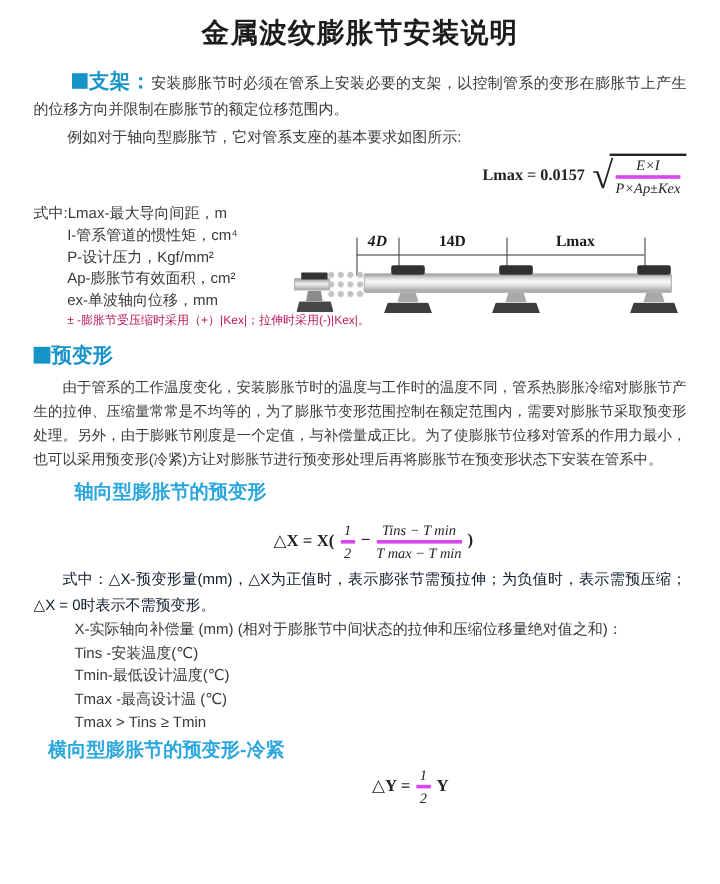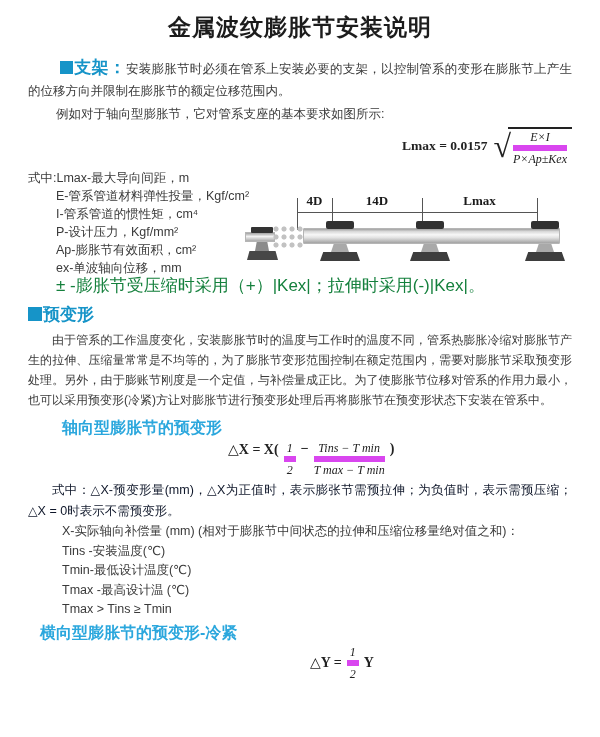--- a/index.html
+++ b/index.html
@@ -18,35 +18,35 @@
   .example-line{margin-top:2px;line-height:20px;text-indent:28px;}
   
   .formula1{margin:4px 0 0 172px;height:36px;display:flex;align-items:center;
     font-family:"Liberation Serif","DejaVu Serif",serif;font-weight:bold;font-size:13.5px;color:#222;justify-content:flex-end;}
   .sqrt{display:inline-flex;align-items:center;margin-left:6px;}
   .sqrt-sign{font-size:32px;font-weight:normal;line-height:28px;margin-right:-3px;color:#222;}
   .sqrt-body{border-top:2px solid #222;padding:1px 5px 0 5px;}
   .frac{display:inline-flex;flex-direction:column;text-align:center;
     font-family:"Liberation Serif","DejaVu Serif",serif;font-style:italic;font-weight:normal;
     font-size:12px;line-height:14px;color:#222;vertical-align:middle;}
-  .frac .num{border-bottom:6px solid #d946ef;padding:0 3px 1px 3px;}
+  .frac .num{border-bottom:3px solid #d946ef;padding:0 3px 1px 3px;}
   .frac .den{padding-top:1px;}
   
   .var-list{margin-top:5px;font-size:12.5px;color:#3a3a3a;}
   .var-list .var-line{line-height:18px;height:18px;white-space:nowrap;}
   .var-list .var-line.indent{margin-left:28px;}
-  .note-line{font-size:17px;line-height:18px;margin-left:28px;white-space:nowrap;color:#15803d;}
+  .note-line{font-size:10px;line-height:18px;margin-left:28px;white-space:nowrap;color:#be185d;}
   
   .section2-head{margin-top:9px;line-height:22px;}
   .predeform-para{margin-top:4px;font-size:12px;line-height:20px;text-align:justify;text-indent:24px;color:#3a3a3a;}
   .sub-heading{font-size:16px;font-weight:bold;color:#2ba7dd;line-height:21px;}
   .axial-heading{margin:7px 0 0 34px;}
   .lateral-heading{margin:2px 0 0 12px;}
   
-  .formula2{margin:3px 0 0 200px;height:34px;display:flex;align-items:flex-start;
+  .formula2{margin:13px 0 0 200px;height:34px;display:flex;align-items:center;
     font-family:"Liberation Serif","DejaVu Serif",serif;font-weight:bold;font-size:14px;color:#222;}
   .formula2 .frac{margin:0 5px;}
   .formula3{margin:6px 0 0 282px;height:28px;display:flex;align-items:center;
     font-family:"Liberation Serif","DejaVu Serif",serif;font-weight:bold;font-size:14px;color:#222;}
   .formula3 .frac{margin:0 5px;}
   .axial-desc{margin-top:5px;font-size:12.5px;line-height:21px;text-align:justify;text-indent:24px;color:#0f172a;}
   .axial-line{font-size:12.5px;line-height:19.5px;margin-left:34px;white-space:nowrap;color:#3a3a3a;}
   
   .diagram{position:absolute;left:245px;top:192px;width:335px;height:95px;}
   .dim-label{position:absolute;top:1px;text-align:center;
@@ -91,21 +91,20 @@
         <span class="frac">
           <span class="num">E×I</span>
           <span class="den">P×Ap±Kex</span>
         </span>
       </span>
     </span>
   </div>
 
   <div class="var-list">
     <div class="var-line">式中:Lmax-最大导向间距，m</div>
-    <div class="var-line indent">E-管系管道材料弹性投量，Kgf/cm²</div>
     <div class="var-line indent">I-管系管道的惯性矩，cm⁴</div>
     <div class="var-line indent">P-设计压力，Kgf/mm²</div>
     <div class="var-line indent">Ap-膨胀节有效面积，cm²</div>
     <div class="var-line indent">ex-单波轴向位移，mm</div>
   </div>
   <div class="note-line">± -膨胀节受压缩时采用（+）|Kex|；拉伸时采用(-)|Kex|。</div>
 
   <div class="section2-head"><span class="blue-square sm"></span><span class="section-label">预变形</span></div>
 
   <p class="predeform-para">由于管系的工作温度变化，安装膨胀节时的温度与工作时的温度不同，管系热膨胀冷缩对膨胀节产生的拉伸、压缩量常常是不均等的，为了膨胀节变形范围控制在额定范围内，需要对膨胀节采取预变形处理。另外，由于膨账节刚度是一个定值，与补偿量成正比。为了使膨胀节位移对管系的作用力最小，也可以采用预变形(冷紧)方让对膨胀节进行预变形处理后再将膨胀节在预变形状态下安装在管系中。</p>
@@ -139,21 +138,21 @@
   <div class="formula3">
     <span>△Y =</span>
     <span class="frac">
       <span class="num">1</span>
       <span class="den">2</span>
     </span>
     <span>Y</span>
   </div>
 
   <div class="diagram">
-    <span class="dim-label" style="left:52px;width:35px;">4D</span>
+    <span class="dim-label" style="left:52px;width:35px;font-style:italic;">4D</span>
     <span class="dim-label" style="left:92px;width:80px;">14D</span>
     <span class="dim-label" style="left:182px;width:105px;">Lmax</span>
     <div class="dim-hline"></div>
     <div class="dim-tick" style="left:52px;"></div>
     <div class="dim-tick" style="left:87px;"></div>
     <div class="dim-tick" style="left:177px;"></div>
     <div class="dim-tick" style="left:292px;"></div>
 
     <div class="pipe-stub"></div>
     <div class="bellows"></div>

